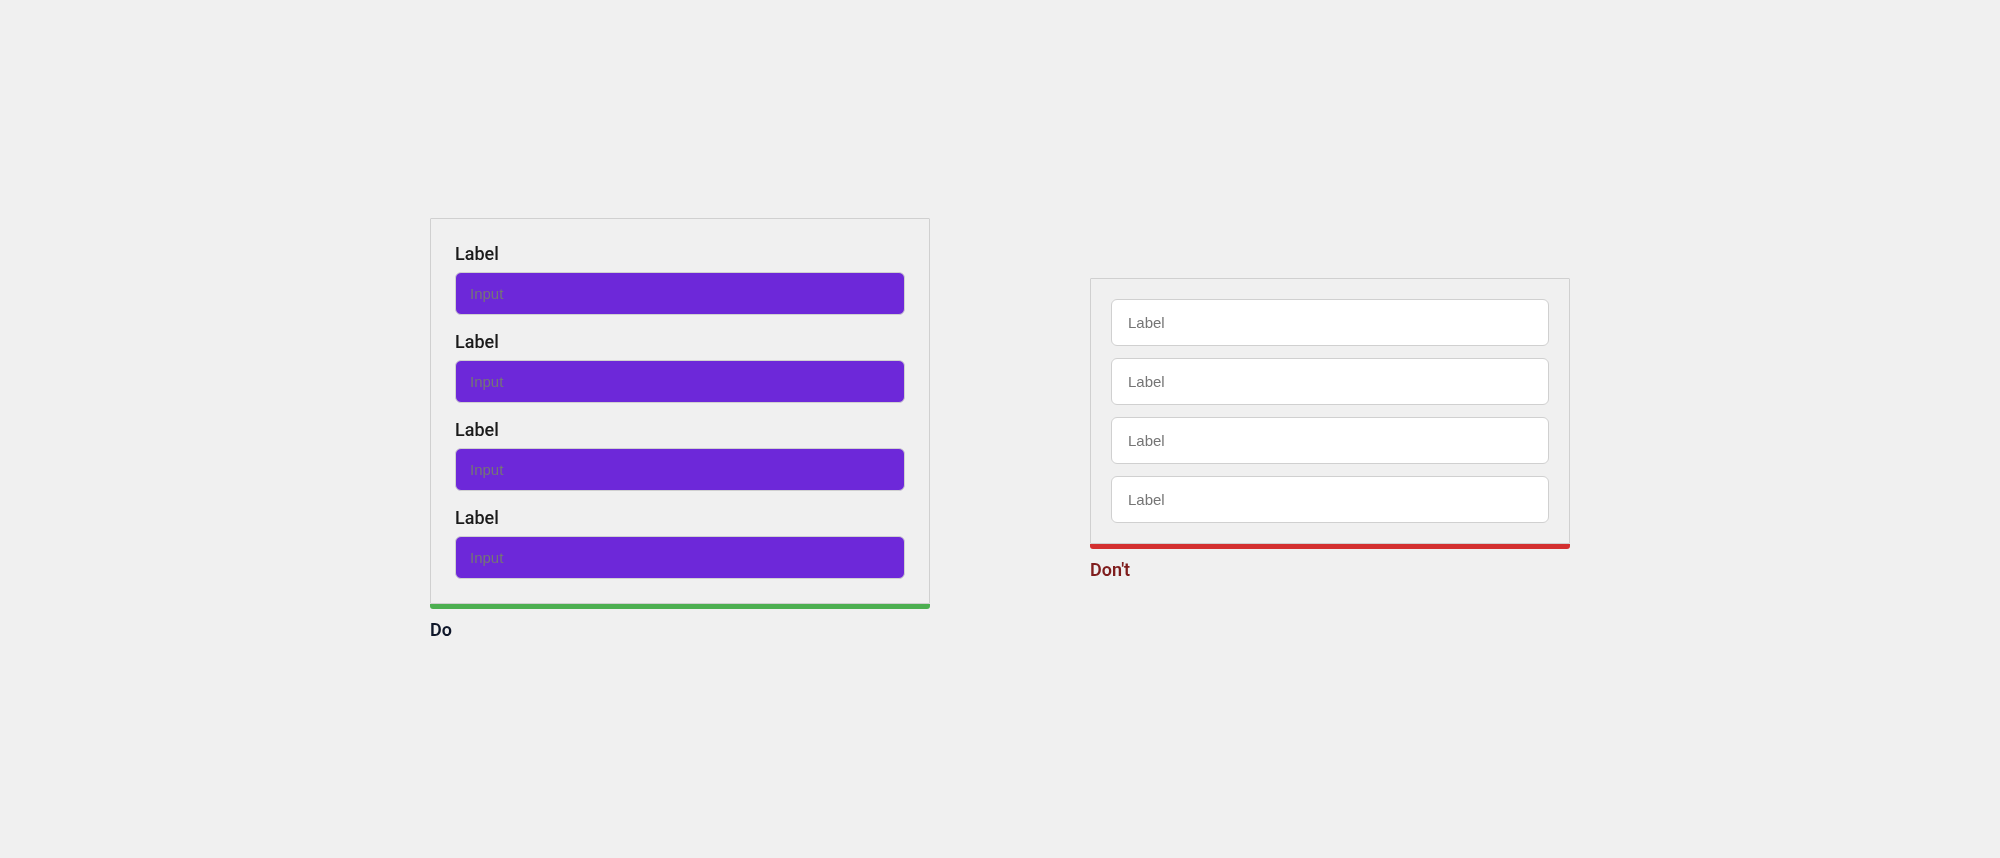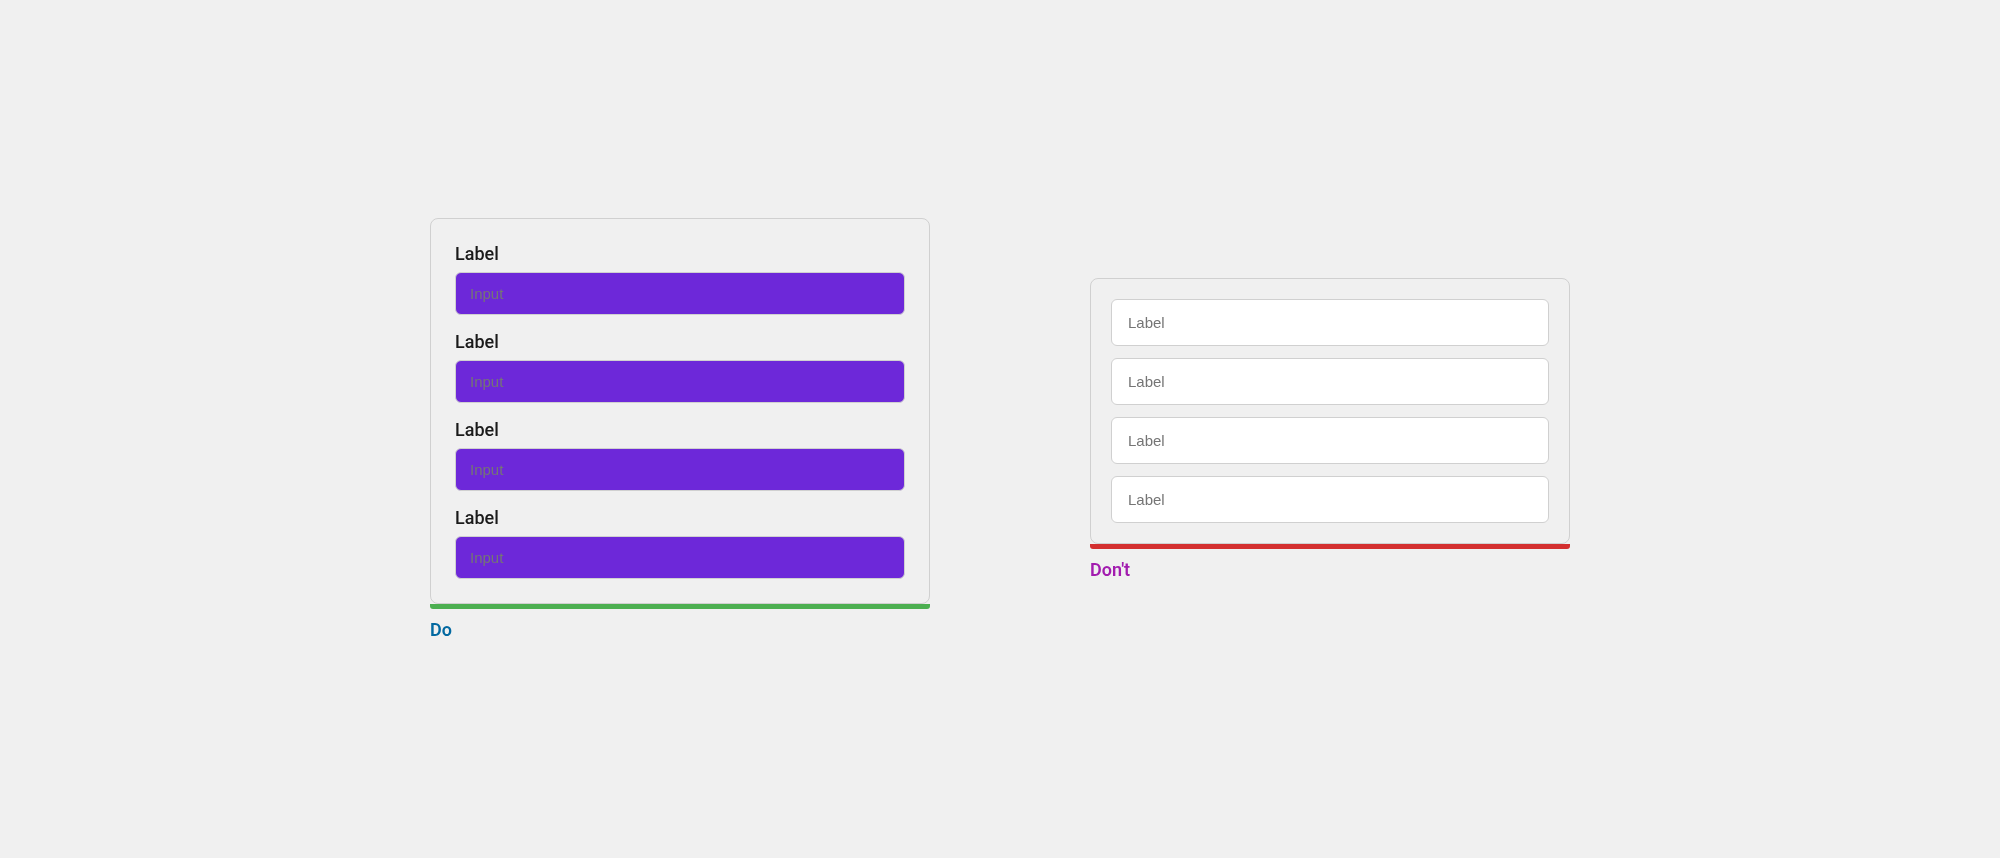--- a/index.html
+++ b/index.html
@@ -21,21 +21,21 @@
 
     .example-container {
       display: flex;
       flex-direction: column;
       align-items: flex-start;
     }
 
     .card {
       background-color: #f0f0f0;
       border: 1px solid #d0d0d0;
-      border-radius: 8px;
+      border-radius: 1px;
       padding: 24px;
       justify-content: center;
     }
 
     
     .do-card {
       width: 500px;
       display: flex;
       flex-direction: column;
       gap: 0;
@@ -105,25 +105,25 @@
     }
 
     
     .example-label {
       margin-top: 10px;
       font-size: 18px;
       font-weight: 600;
     }
 
     .do-label {
-      color: #0369a1;
+      color: #0f172a;
     }
 
     .dont-label {
-      color: #a21caf;
+      color: #7f1d1d;
     }
   </style>
 </head>
 <body>
 
 <div class="example-container">
   <div class="card do-card">
     <div class="form-group">
       <label class="field-label">Label</label>
       <input class="field-input" type="text" placeholder="Input" style="">

